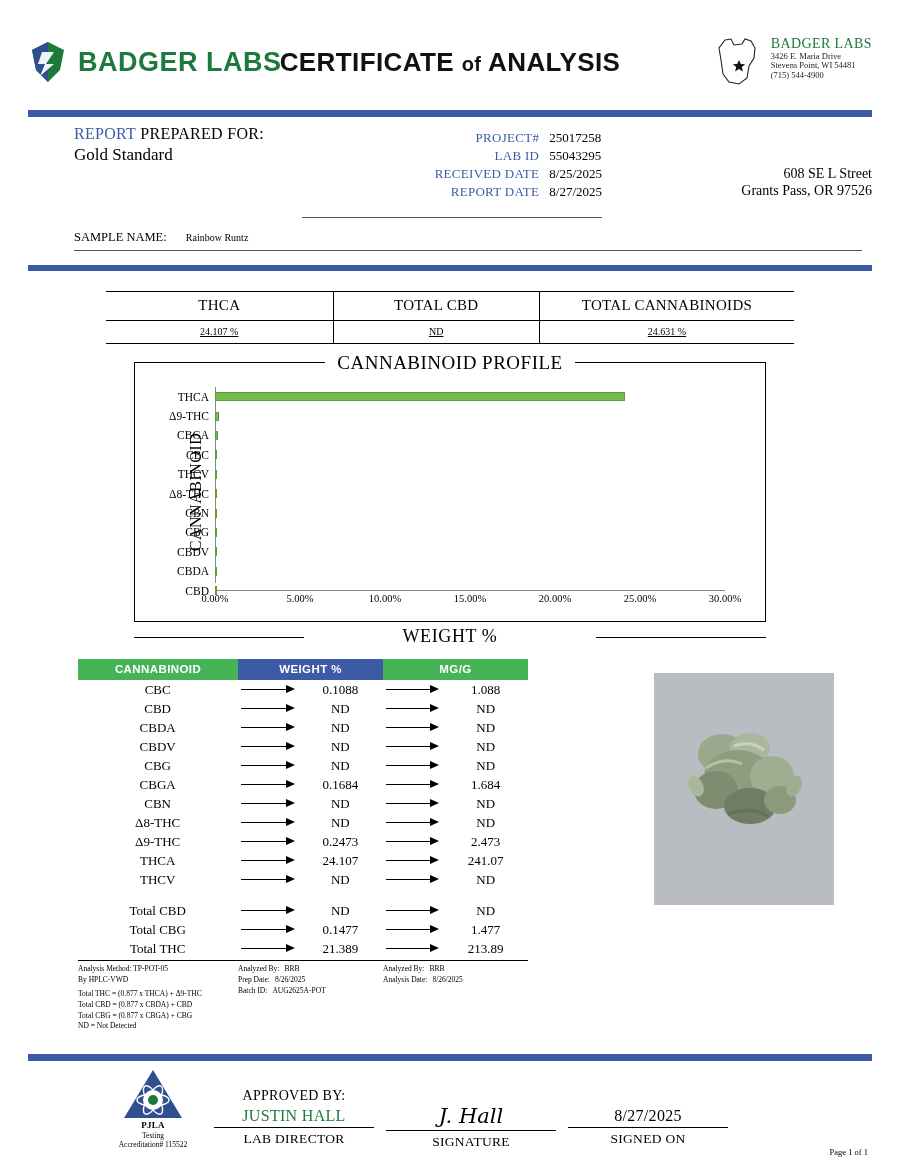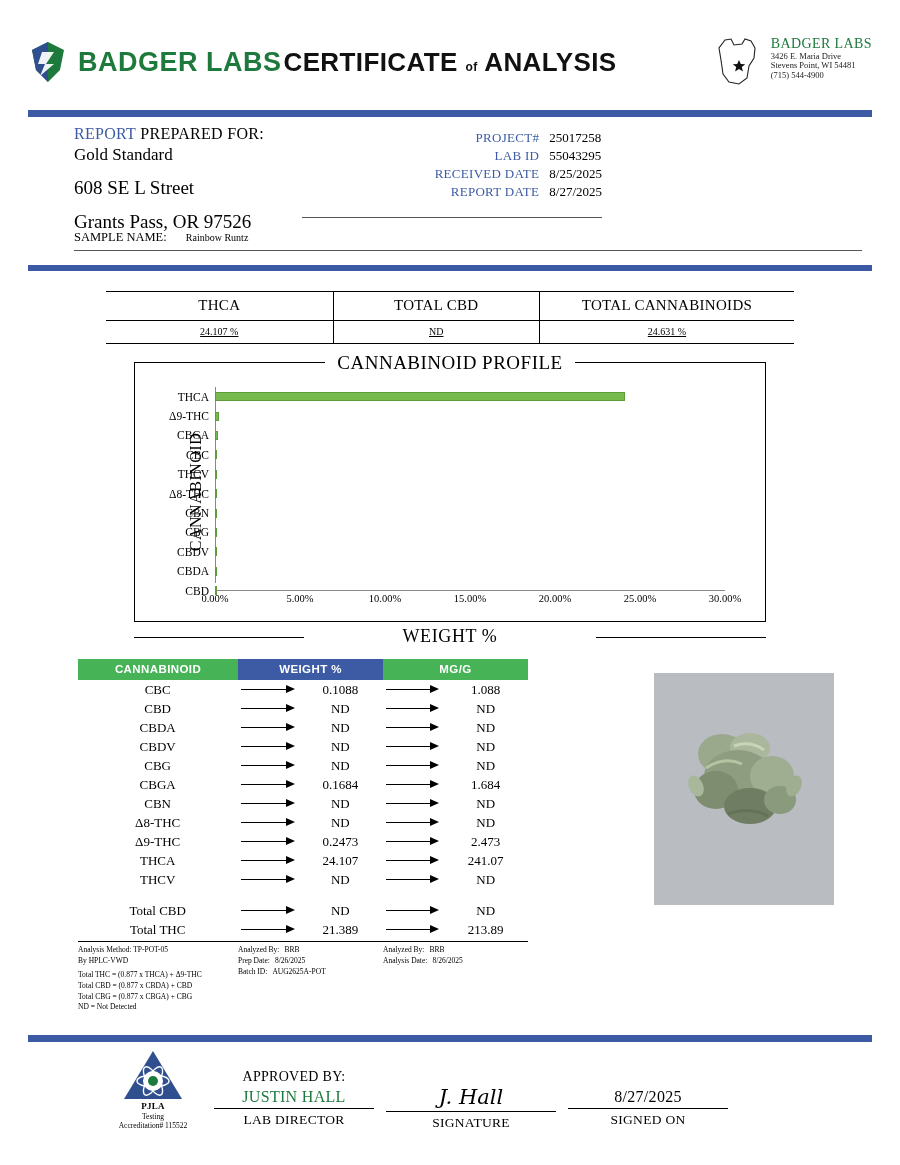--- a/index.html
+++ b/index.html
@@ -48,21 +48,21 @@
   .coa-title {
     flex: 1;
     text-align: center;
     font-family: "Liberation Sans", sans-serif;
     font-weight: bold;
     font-size: 26px;
     letter-spacing: .4px;
     color: #111;
     margin-left: -20px;
   }
-  .coa-title .of { font-size: 12px; }
+  .coa-title .of { font-size: 20px; }
   .lab-block {
     display: flex;
     align-items: flex-start;
     gap: 8px;
     width: 250px;
     justify-content: flex-end;
   }
   .wi-shape { width: 52px; height: 52px; flex: none; }
   .lab-info { line-height: 1.12; }
   .lab-info .ln1 {
@@ -85,21 +85,21 @@
     position: relative;
     padding: 8px 0 0 46px;
     height: 128px;
   }
   .rep-head {
     font-size: 16px;
     letter-spacing: .3px;
   }
   .rep-head .report-word { color: #3c5ba4; }
   .client-name { font-size: 17px; margin-top: 2px; }
-  .client-addr { font-size: 19px; margin-top: 12px; }
+  .client-addr { font-size: 14px; margin-top: 1px; text-align: right; }
   .sample-line {
     position: absolute;
     left: 46px;
     bottom: 8px;
     font-size: 12.5px;
   }
   .sample-line .sval { margin-left: 16px; font-size: 10px; }
 
   .meta-table {
     position: absolute;
@@ -648,20 +648,27 @@
       <div class="res-gap"></div>
       <div id="res-totals">
           <div class="res-row">
             <div class="rc-name">Total CBD</div>
             <div class="rc-arrow"></div>
             <div class="rc-val">ND</div>
             <div class="rc-arrow"></div>
             <div class="rc-val2">ND</div>
           </div>
           <div class="res-row">
+            <div class="rc-name">Total CBG</div>
+            <div class="rc-arrow"></div>
+            <div class="rc-val">0.1477</div>
+            <div class="rc-arrow"></div>
+            <div class="rc-val2">1.477</div>
+          </div>
+          <div class="res-row">
             <div class="rc-name">Total THC</div>
             <div class="rc-arrow"></div>
             <div class="rc-val">21.389</div>
             <div class="rc-arrow"></div>
             <div class="rc-val2">213.89</div>
           </div>
         </div>
       <div class="res-underline"></div>
 
       <div class="footnotes">
@@ -751,14 +758,15 @@
     </div>
 
     <div class="sig-col c-signed">
       <div class="sig-top">&nbsp;</div>
       <div class="sig-name" style="color:#000">8/27/2025</div>
       <div class="sig-line"></div>
       <div class="sig-bot">SIGNED ON</div>
     </div>
   </div>
 
+  <div class="page-num">Page 1 of 1</div>
 
 </div>
 
 </body></html>

